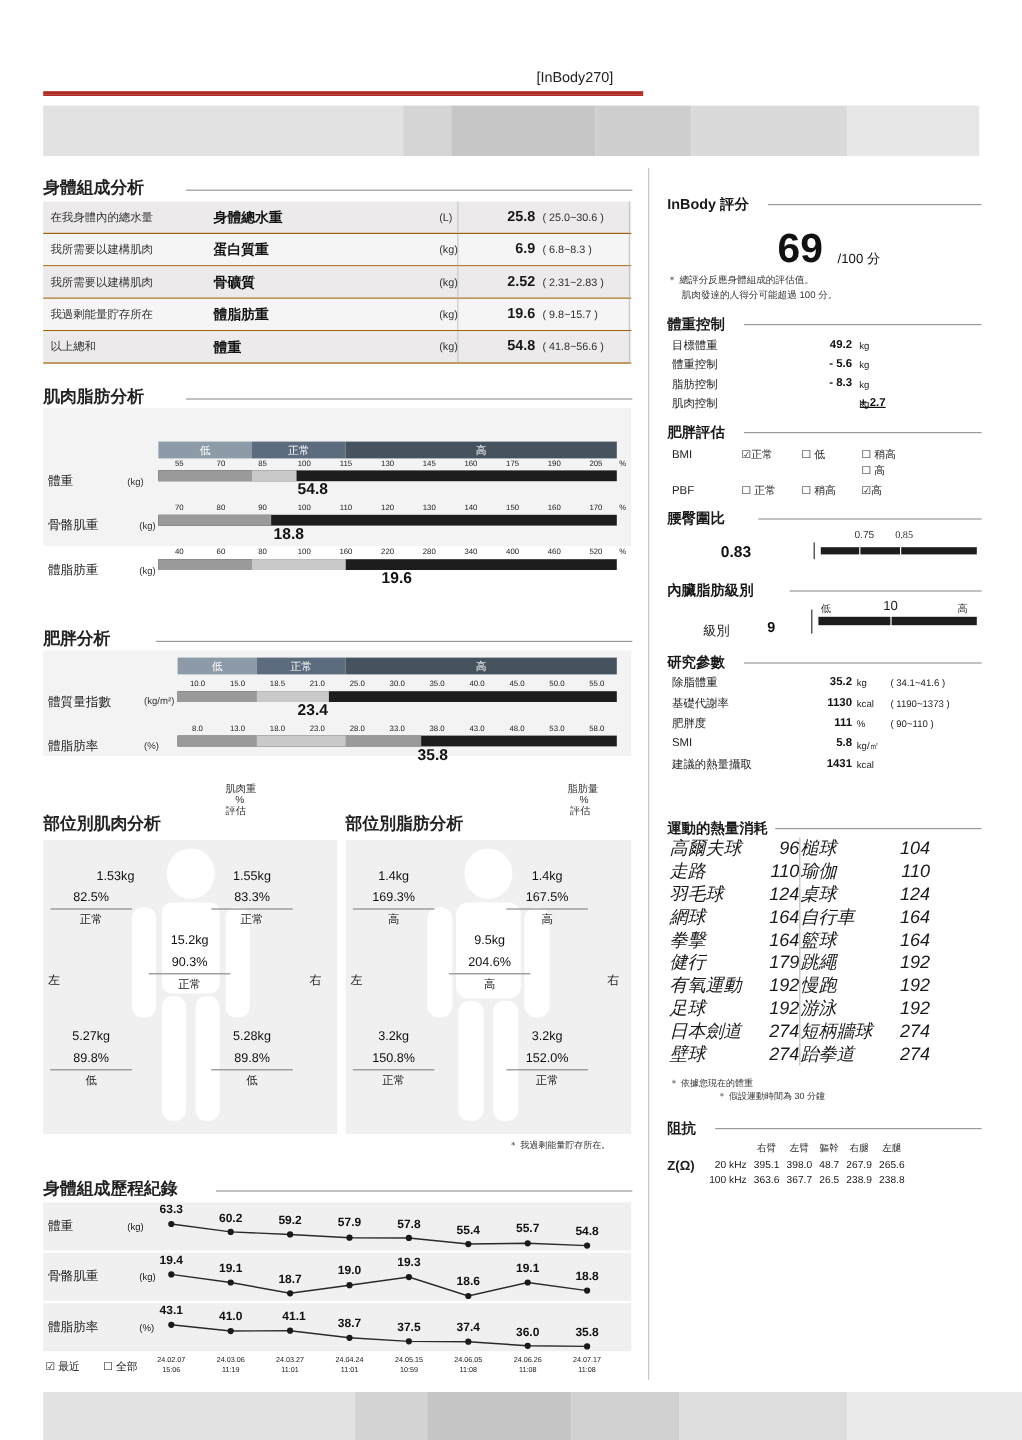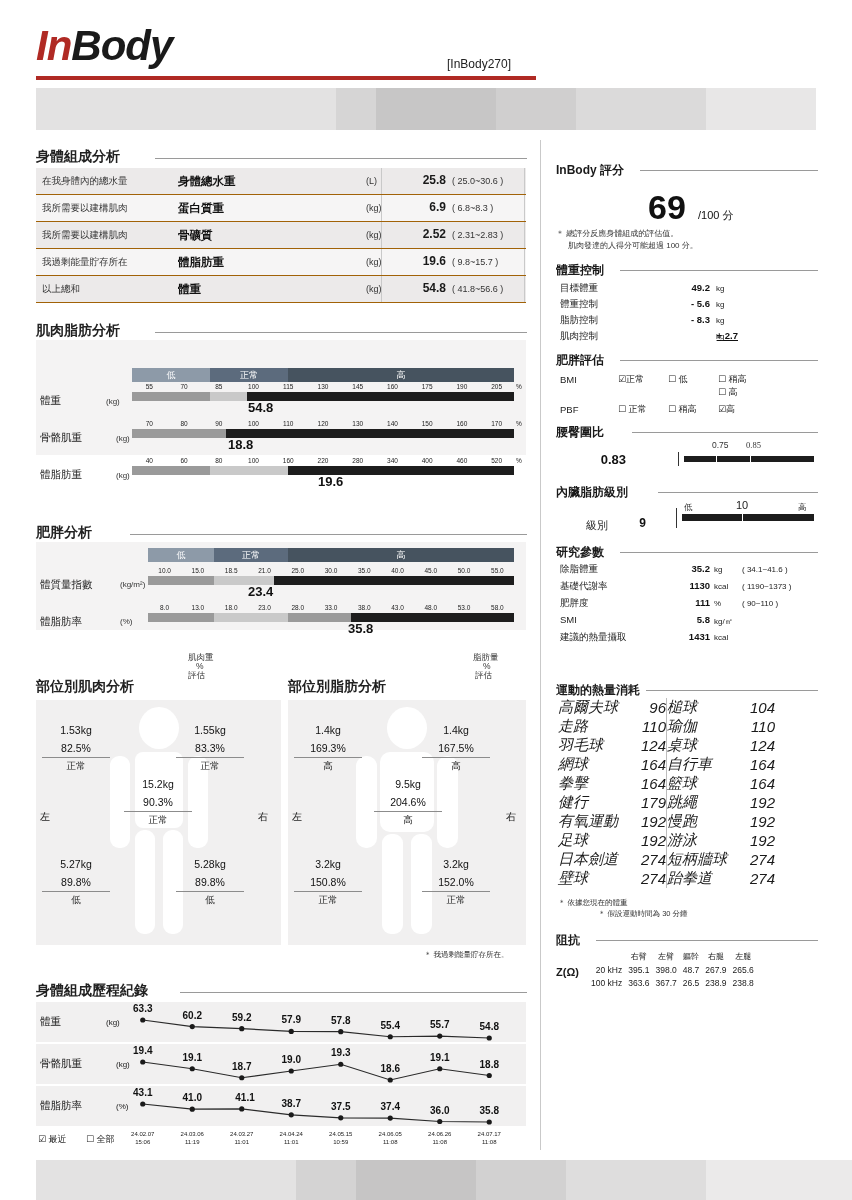--- a/index.html
+++ b/index.html
@@ -92,21 +92,20 @@
   table.imp{position:absolute;border-collapse:collapse;font-size:8.5px;}
   table.imp td{padding:0 3px;height:13px;text-align:right;}
   table.imp td.h{text-align:center;font-size:8px;}
   .foot{position:absolute;font-size:7.5px;color:#333;}
 </style>
 </head>
 <body>
 
 <div class="page">
 
-  <div class="logo"><span class="red">In</span><span>Body</span></div>
   <div class="model">[InBody270]</div>
   <div class="rule-red"></div>
   <div class="rule-red2"></div>
 
   <div class="band">
     <i style="left:0;width:300px;background:#e3e2e2;"></i>
     <i style="left:300px;width:40px;background:#d6d5d5;"></i>
     <i style="left:340px;width:120px;background:#c7c6c6;"></i>
     <i style="left:460px;width:80px;background:#d0cfcf;"></i>
     <i style="left:540px;width:130px;background:#dbdada;"></i>
@@ -307,21 +306,21 @@
       <g fill="#ffffff">
         <ellipse cx="55" cy="22" rx="20" ry="21"></ellipse>
         <rect x="31" y="46" width="48" height="76" rx="8"></rect>
         <rect x="6" y="50" width="20" height="92" rx="9"></rect>
         <rect x="84" y="50" width="20" height="92" rx="9"></rect>
         <rect x="31" y="124" width="20" height="104" rx="9"></rect>
         <rect x="59" y="124" width="20" height="104" rx="9"></rect>
       </g>
     </svg>
   </div>
-  <div class="segval" style="left:40px;top:724px;width:72px;">1.53kg</div>
+  <div class="segval" style="left:40px;top:724px;width:72px;text-align:right;">1.53kg</div>
   <div class="segval" style="left:40px;top:742px;width:72px;">82.5%</div>
   <div class="segline" style="left:42px;top:757px;width:68px;"></div>
   <div class="segnote" style="left:40px;top:760px;width:72px;">正常</div>
   <div class="segval" style="left:174px;top:724px;width:72px;">1.55kg</div>
   <div class="segval" style="left:174px;top:742px;width:72px;">83.3%</div>
   <div class="segline" style="left:176px;top:757px;width:68px;"></div>
   <div class="segnote" style="left:174px;top:760px;width:72px;">正常</div>
   <div class="segval" style="left:122px;top:778px;width:72px;">15.2kg</div>
   <div class="segval" style="left:122px;top:796px;width:72px;">90.3%</div>
   <div class="segline" style="left:124px;top:811px;width:68px;"></div>

